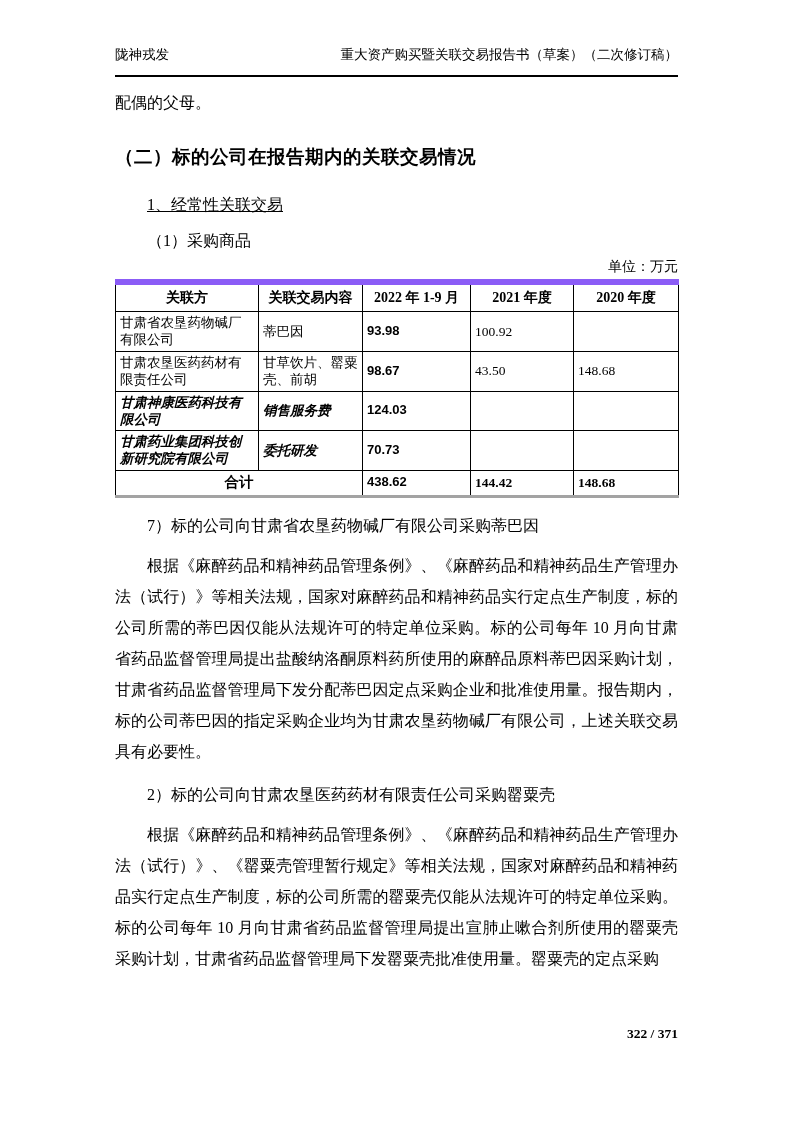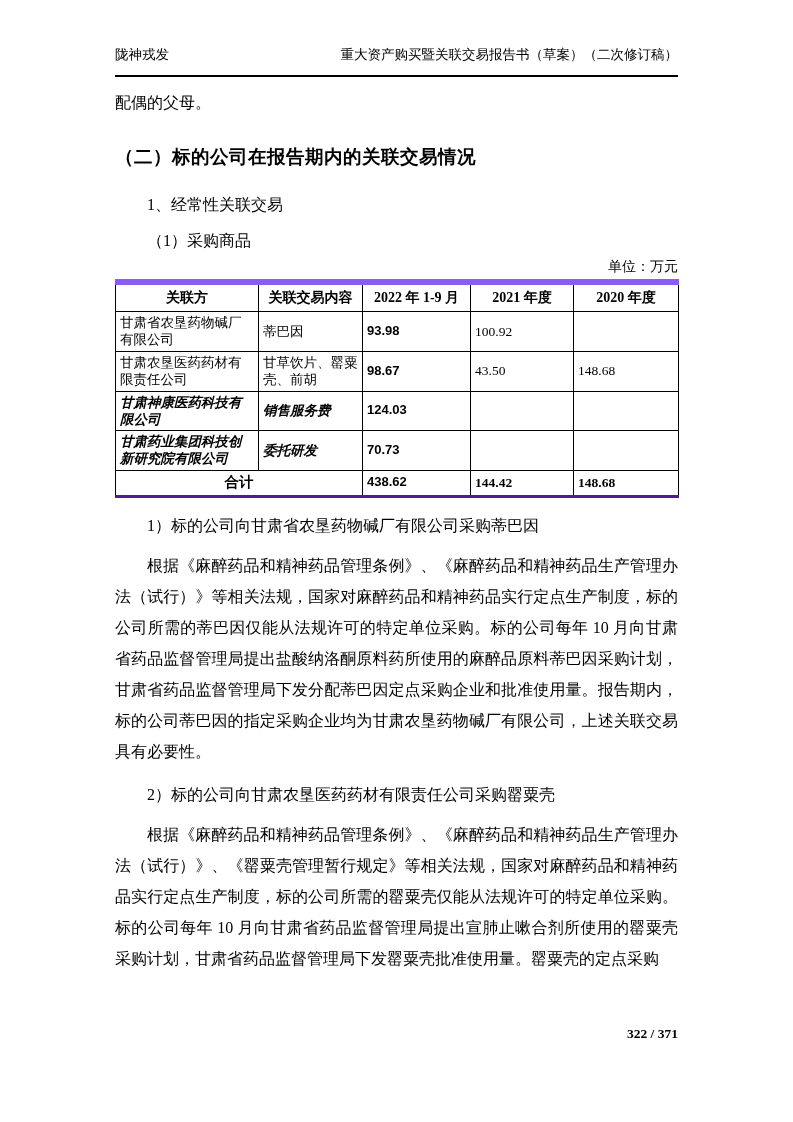--- a/index.html
+++ b/index.html
@@ -41,20 +41,21 @@
     font-weight: bold;
     font-size: 18.5px;
     line-height: 26px;
     letter-spacing: 0.5px;
   }
   .sub-heading-1 {
     margin: 24px 0 8px 0;
     font-size: 16px;
     line-height: 22px;
     text-indent: 2em;
+    text-decoration: underline;
   }
   .sub-heading-2 {
     margin: 14px 0 0 0;
     font-size: 16px;
     line-height: 22px;
     text-indent: 2em;
   }
   .unit-label {
     margin: 6px 0 3px 0;
     font-size: 14px;
@@ -67,21 +68,21 @@
     width: 100%;
     border-collapse: collapse;
     table-layout: fixed;
   }
   .rel-table th, .rel-table td {
     border: 1px solid #000;
     vertical-align: middle;
     overflow: hidden;
   }
   .rel-table thead th { border-top: 6px solid #8b5cf6; }
-  .rel-table tr.total-row td { border-bottom: 3px solid #4c1d95; }
+  .rel-table tr.total-row td { border-bottom: 3px solid #a3a3a3; }
   .rel-table thead th {
     font-size: 14px;
     font-weight: bold;
     text-align: center;
     height: 24px;
     padding: 1px 2px;
   }
   .rel-table td { font-size: 13.5px; padding: 2px 4px; line-height: 1.28; }
   .rel-table td.txt { text-align: left; }
   .rel-table td.num { padding-right: 8px; }
@@ -198,21 +199,21 @@
         </tr>
         <tr class="total-row">
           <td class="total-label" colspan="2">合计</td>
           <td class="num v22">438.62</td>
           <td class="num">144.42</td>
           <td class="num">148.68</td>
         </tr>
       </tbody>
     </table>
 
-    <p class="item-heading">1）标的公司向甘肃省农垦药物碱厂有限公司采购蒂巴因</p>
+    <p class="item-heading">7）标的公司向甘肃省农垦药物碱厂有限公司采购蒂巴因</p>
     <p class="para">根据《麻醉药品和精神药品管理条例》、《麻醉药品和精神药品生产管理办法（试行）》等相关法规，国家对麻醉药品和精神药品实行定点生产制度，标的公司所需的蒂巴因仅能从法规许可的特定单位采购。标的公司每年 10 月向甘肃省药品监督管理局提出盐酸纳洛酮原料药所使用的麻醉品原料蒂巴因采购计划，甘肃省药品监督管理局下发分配蒂巴因定点采购企业和批准使用量。报告期内，标的公司蒂巴因的指定采购企业均为甘肃农垦药物碱厂有限公司，上述关联交易具有必要性。</p>
 
     <p class="item-heading">2）标的公司向甘肃农垦医药药材有限责任公司采购罂粟壳</p>
     <p class="para">根据《麻醉药品和精神药品管理条例》、《麻醉药品和精神药品生产管理办法（试行）》、《罂粟壳管理暂行规定》等相关法规，国家对麻醉药品和精神药品实行定点生产制度，标的公司所需的罂粟壳仅能从法规许可的特定单位采购。标的公司每年 10 月向甘肃省药品监督管理局提出宣肺止嗽合剂所使用的罂粟壳采购计划，甘肃省药品监督管理局下发罂粟壳批准使用量。罂粟壳的定点采购</p>
 
   </main>
 
   <footer class="page-footer">
     <span>322 / 371</span>
   </footer>

